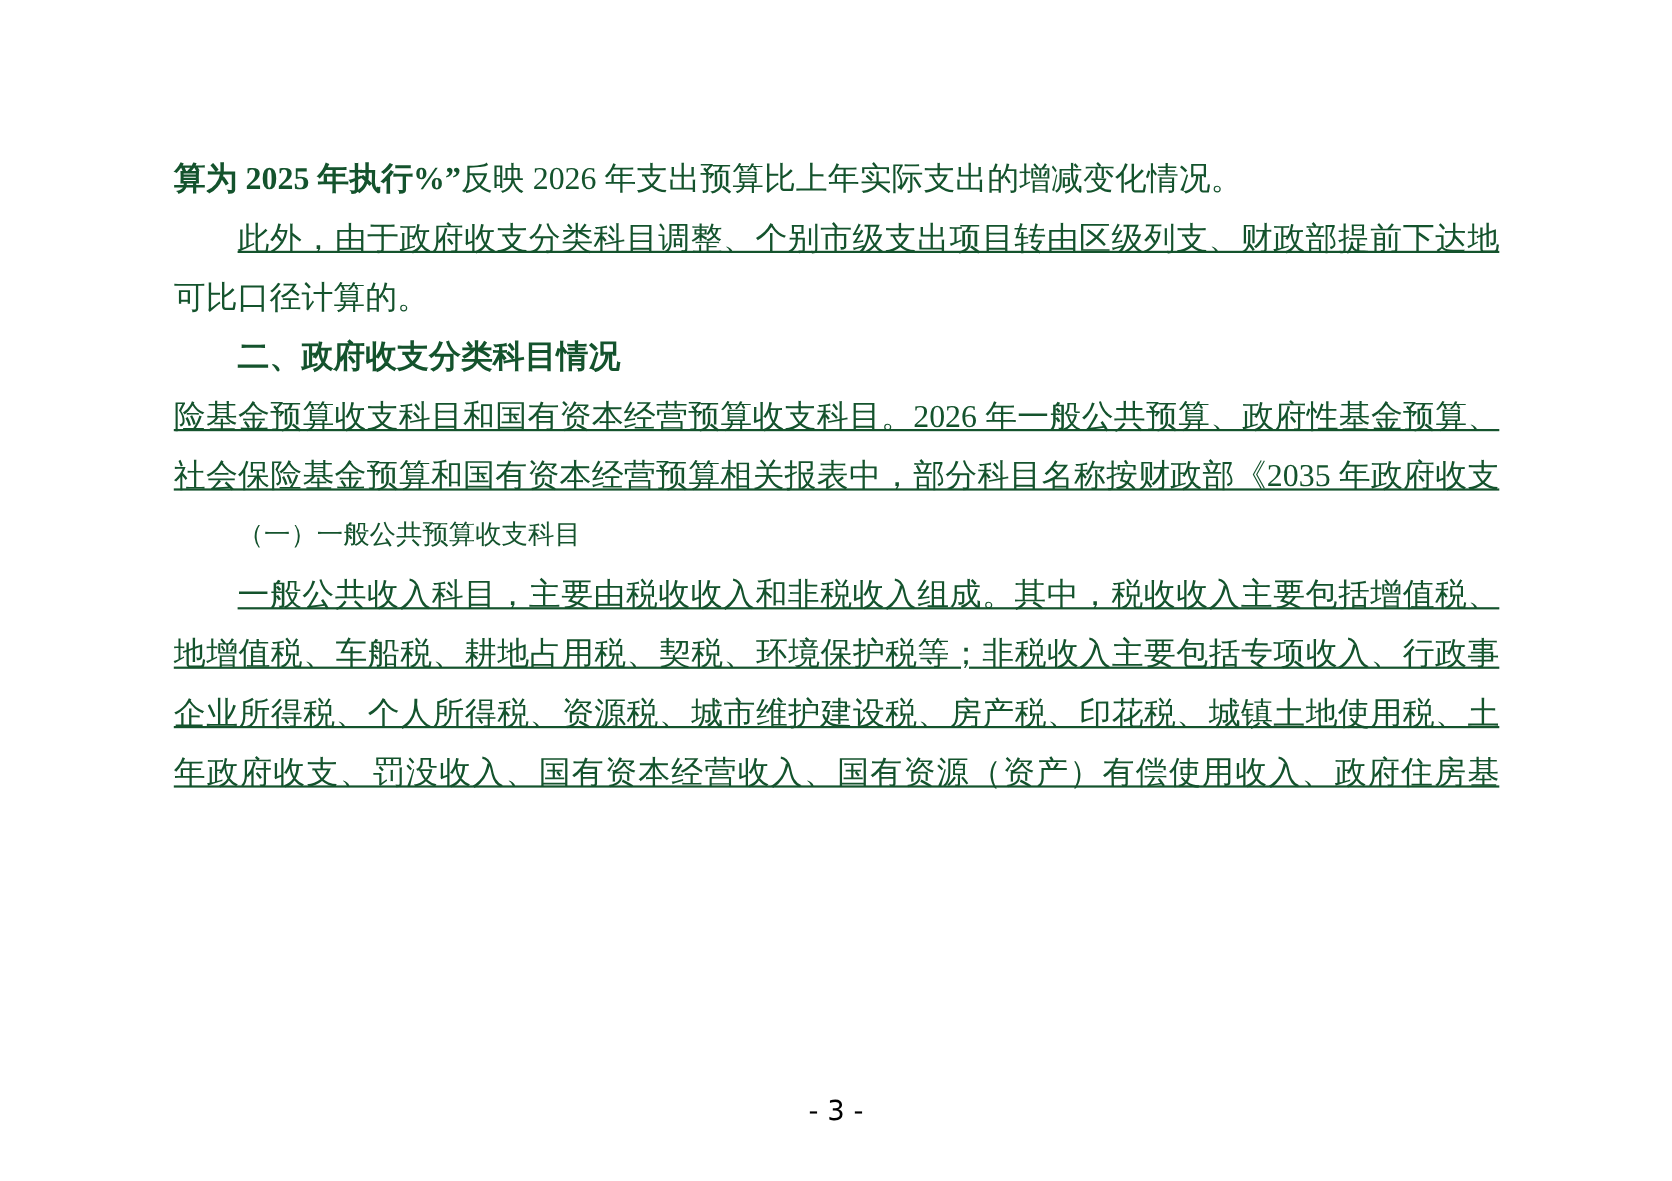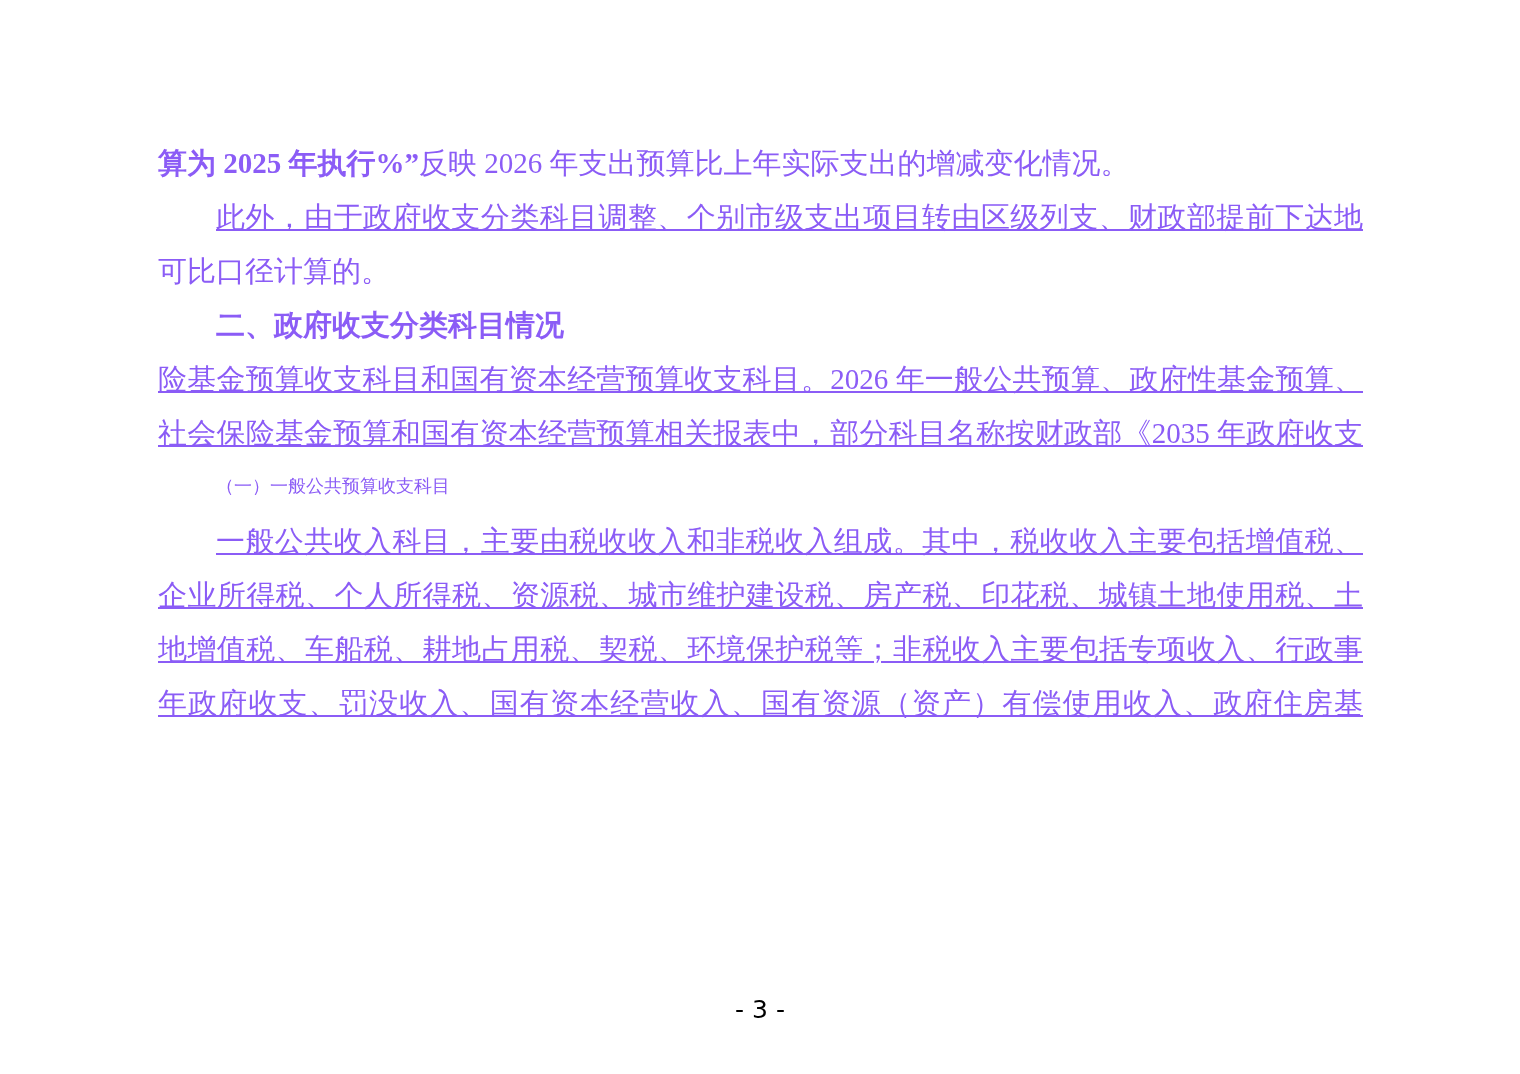--- a/index.html
+++ b/index.html
@@ -18,41 +18,41 @@
   .content {
     position: absolute;
     left: 158px;
     top: 136px;
     width: 1205px;
   }
   .line {
     height: 54px;
     line-height: 54px;
     font-size: 29px;
-    color: #8b5cf6;
+    color: #14532d;
     font-family: "Liberation Serif", serif;
     white-space: nowrap;
   }
   .line.justify {
     white-space: normal;
     text-align: justify;
     text-align-last: justify;
     text-decoration: underline;
   }
   .line.indent {
     padding-left: 58px;
   }
   .line.heading-1 {
     font-family: Liberation Serif, serif;
     font-weight: bold;
     font-size: 29px;
   }
   .line.heading-2 {
-    font-family: Liberation Mono, monospace;
-    font-size: 18px;
+    font-family: Liberation Sans, sans-serif;
+    font-size: 24px;
   }
   .seg.bold {
     font-weight: bold;
   }
   .page-number {
     position: absolute;
     top: 990px;
     left: 0;
     width: 100%;
     text-align: center;
@@ -68,18 +68,18 @@
 <div class="page">
   <div class="content" id="content">
       <div class="line body"><span class="seg bold">算为 2025 年执行%”</span><span class="seg">反映 2026 年支出预算比上年实际支出的增减变化情况。</span></div>
       <div class="line body justify indent"><span class="seg">此外，由于政府收支分类科目调整、个别市级支出项目转由区级列支、财政部提前下达地</span></div>
       <div class="line body"><span class="seg">可比口径计算的。</span></div>
       <div class="line heading-1 indent"><span class="seg bold">二、政府收支分类科目情况</span></div>
       <div class="line body justify"><span class="seg">险基金预算收支科目和国有资本经营预算收支科目。2026 年一般公共预算、政府性基金预算、</span></div>
       <div class="line body justify"><span class="seg">社会保险基金预算和国有资本经营预算相关报表中，部分科目名称按财政部《2035 年政府收支</span></div>
       <div class="line heading-2 indent"><span class="seg">（一）一般公共预算收支科目</span></div>
       <div class="line body justify indent"><span class="seg">一般公共收入科目，主要由税收收入和非税收入组成。其中，税收收入主要包括增值税、</span></div>
+      <div class="line body justify"><span class="seg">地增值税、车船税、耕地占用税、契税、环境保护税等；非税收入主要包括专项收入、行政事</span></div>
       <div class="line body justify"><span class="seg">企业所得税、个人所得税、资源税、城市维护建设税、房产税、印花税、城镇土地使用税、土</span></div>
-      <div class="line body justify"><span class="seg">地增值税、车船税、耕地占用税、契税、环境保护税等；非税收入主要包括专项收入、行政事</span></div>
       <div class="line body justify"><span class="seg">年政府收支、罚没收入、国有资本经营收入、国有资源（资产）有偿使用收入、政府住房基</span></div>
     </div>
   <div class="page-number">- 3 -</div>
 </div>
 
 </body></html>

